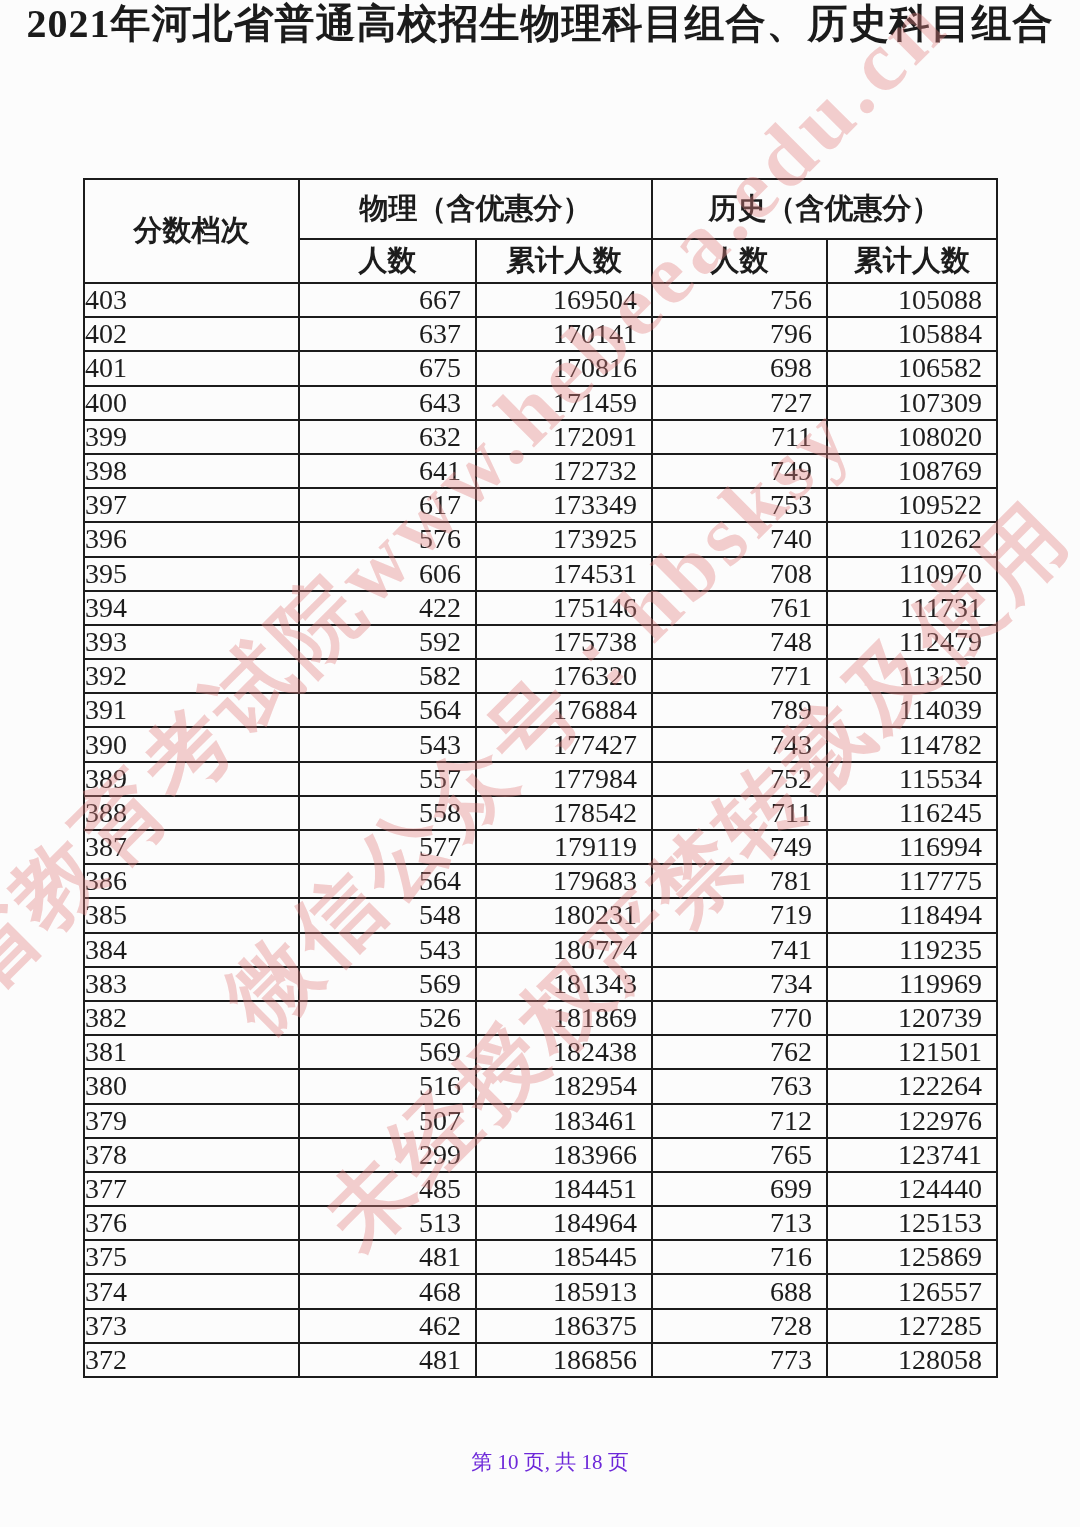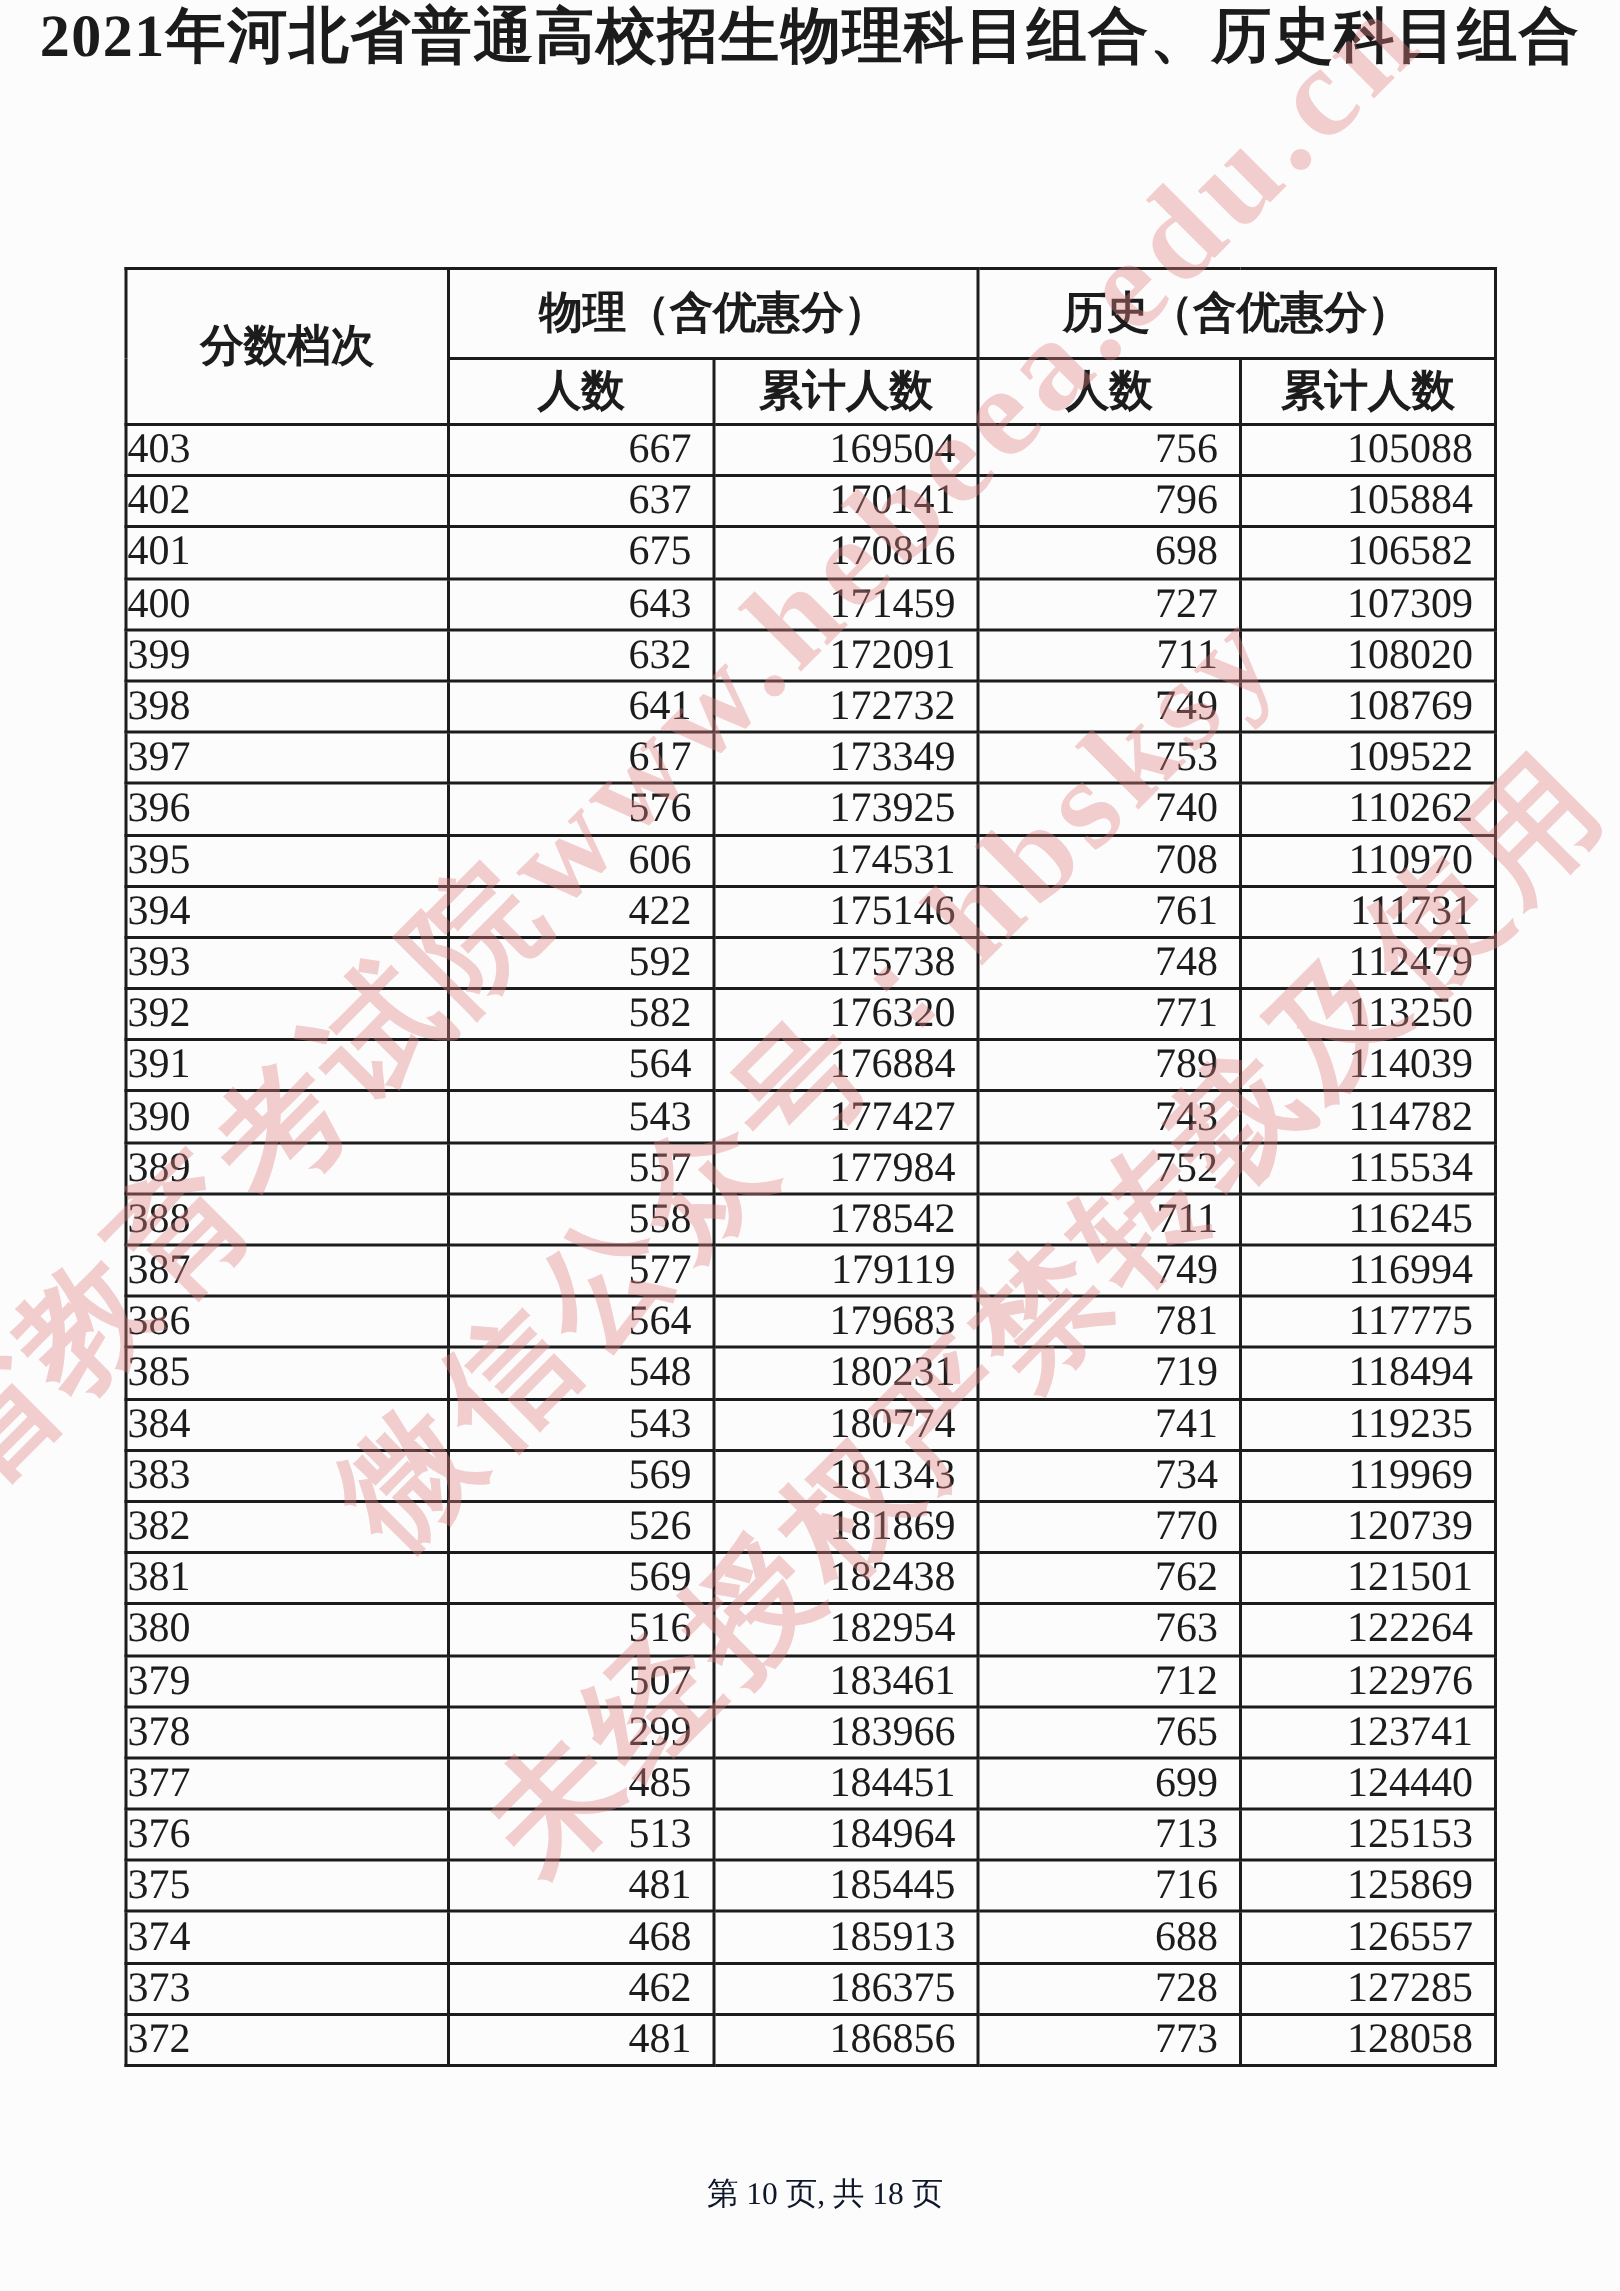--- a/index.html
+++ b/index.html
@@ -54,21 +54,21 @@
   .score-table td.c-score { text-align: left; }
   .score-table td.c-num { text-align: right; padding-right: 14px; }
 
   .footer {
     position: absolute;
     left: 0;
     top: 1448px;
     width: 100%;
     text-align: center;
     font-size: 21px;
-    color: #0f172a;
+    color: #6d28d9;
     padding-left: 20px;
   }
 
   .watermark {
     position: absolute;
     left: 50%;
     top: 47%;
     transform: translate(-50%, -50%) rotate(-45deg);
     z-index: 5;
     pointer-events: none;

